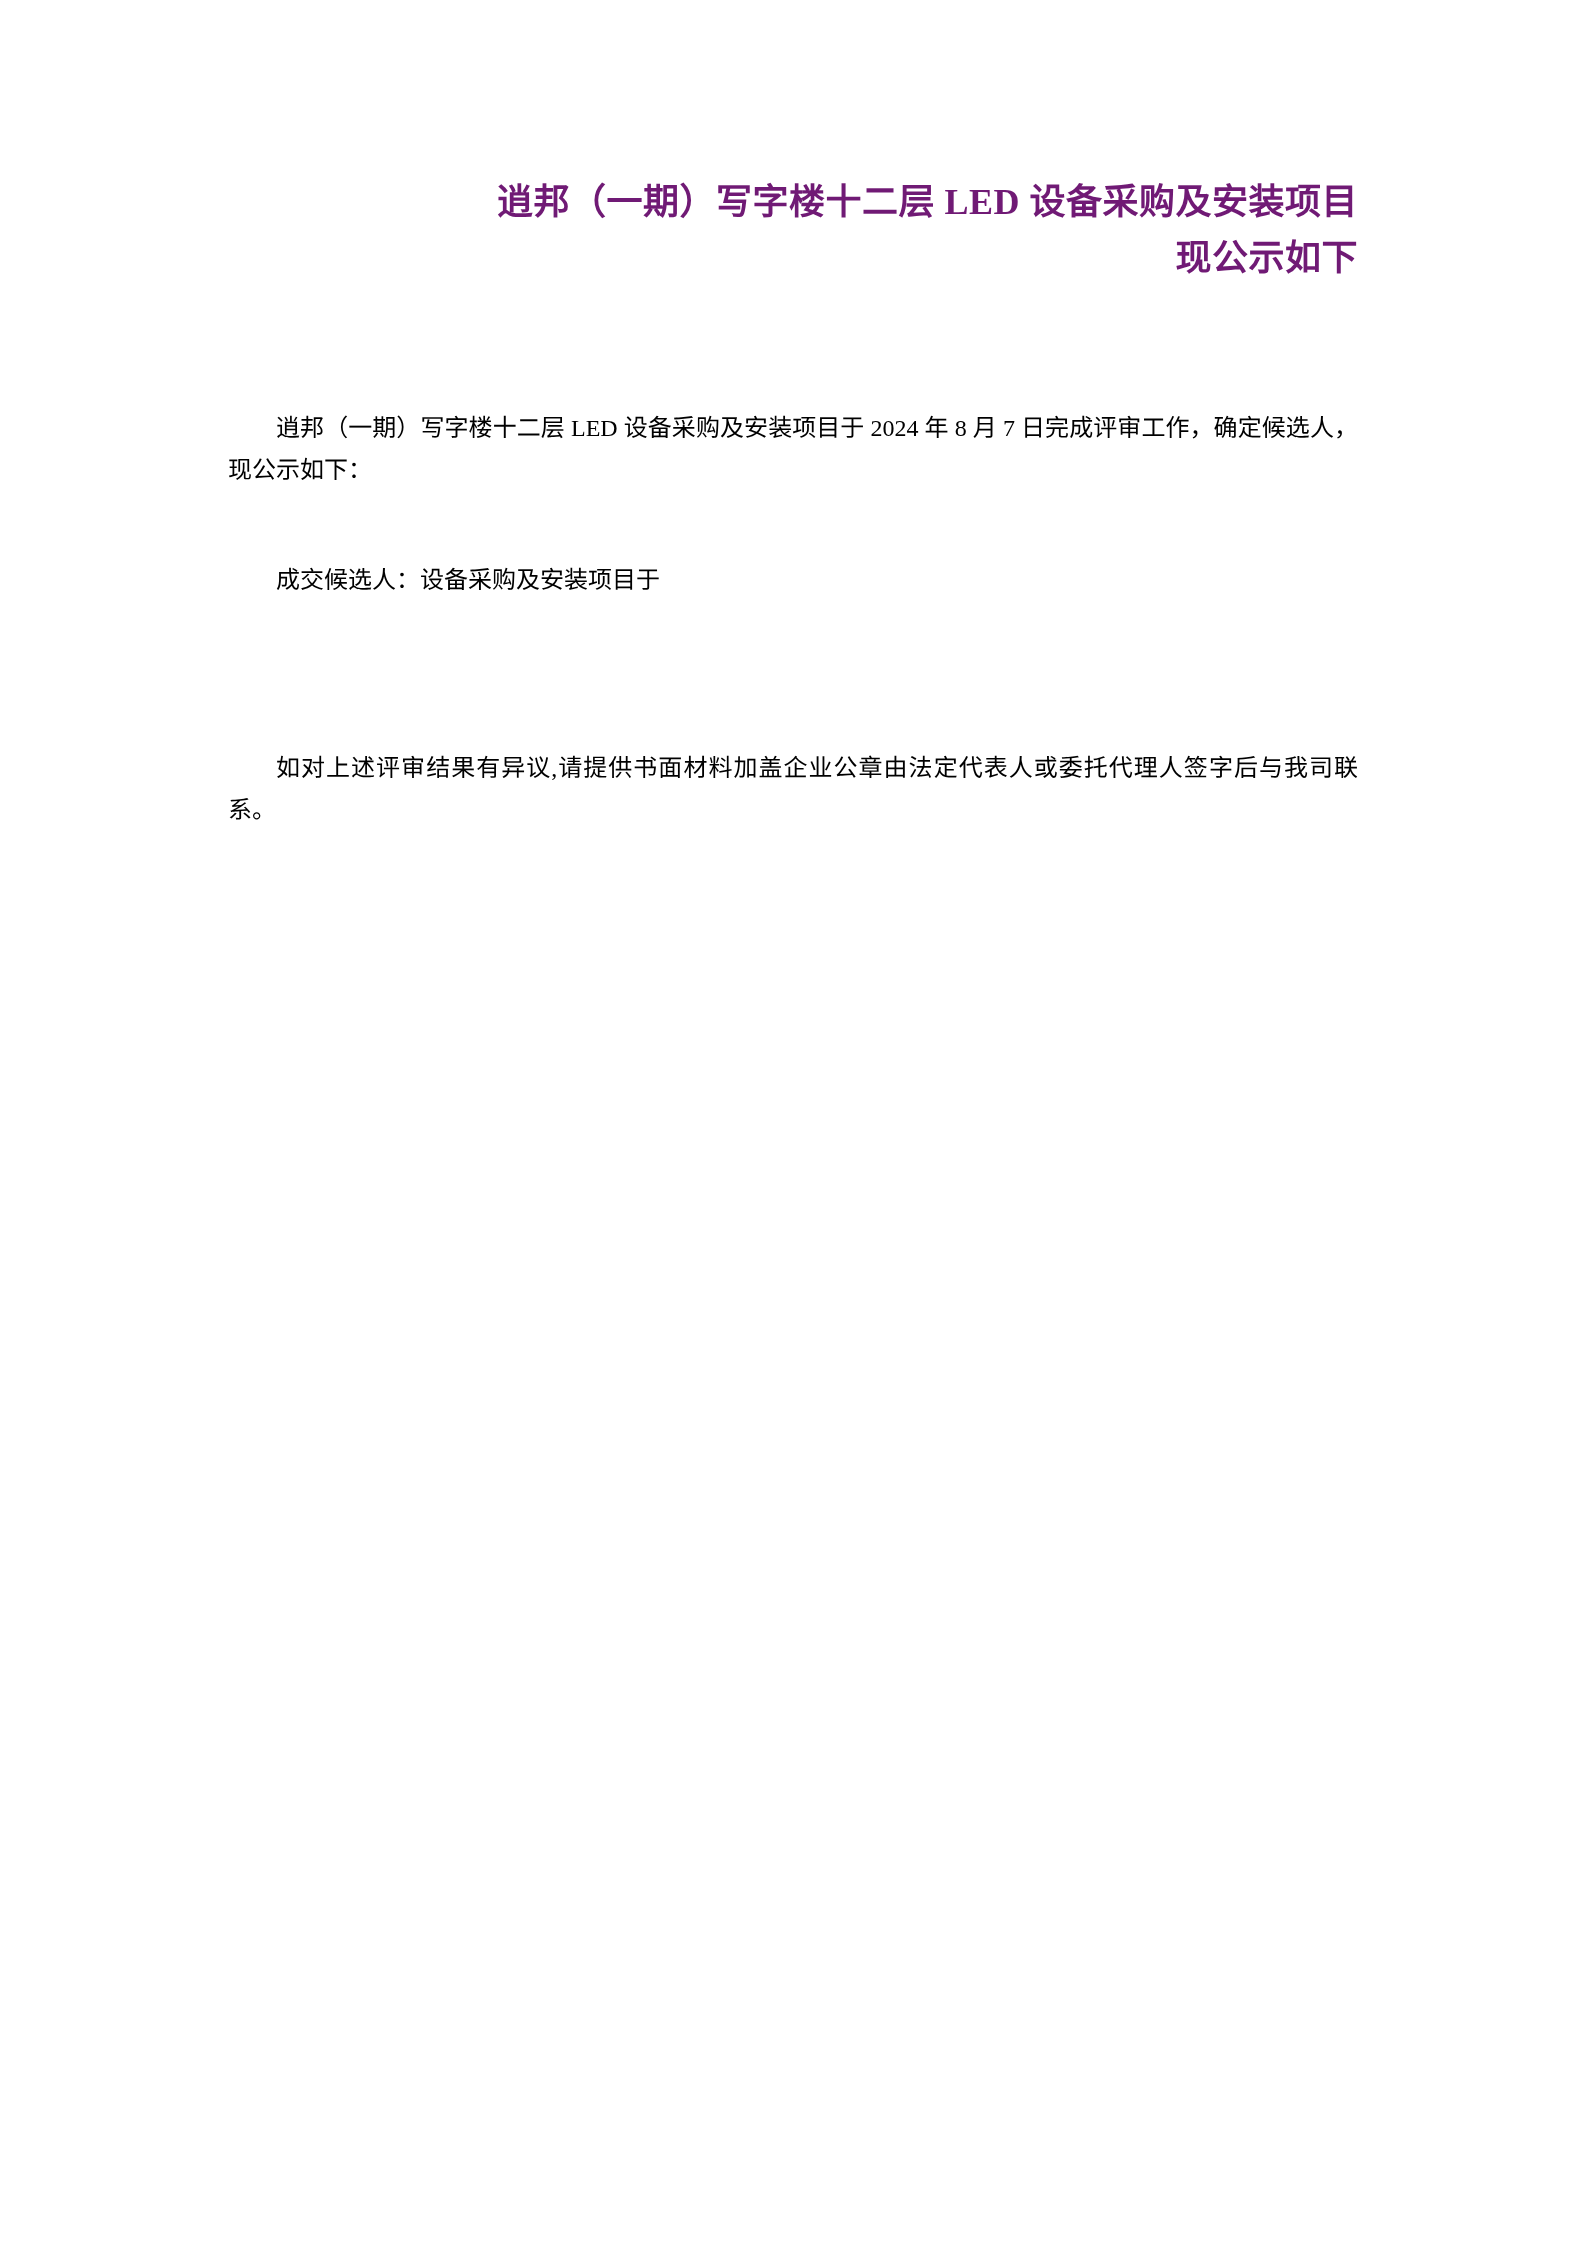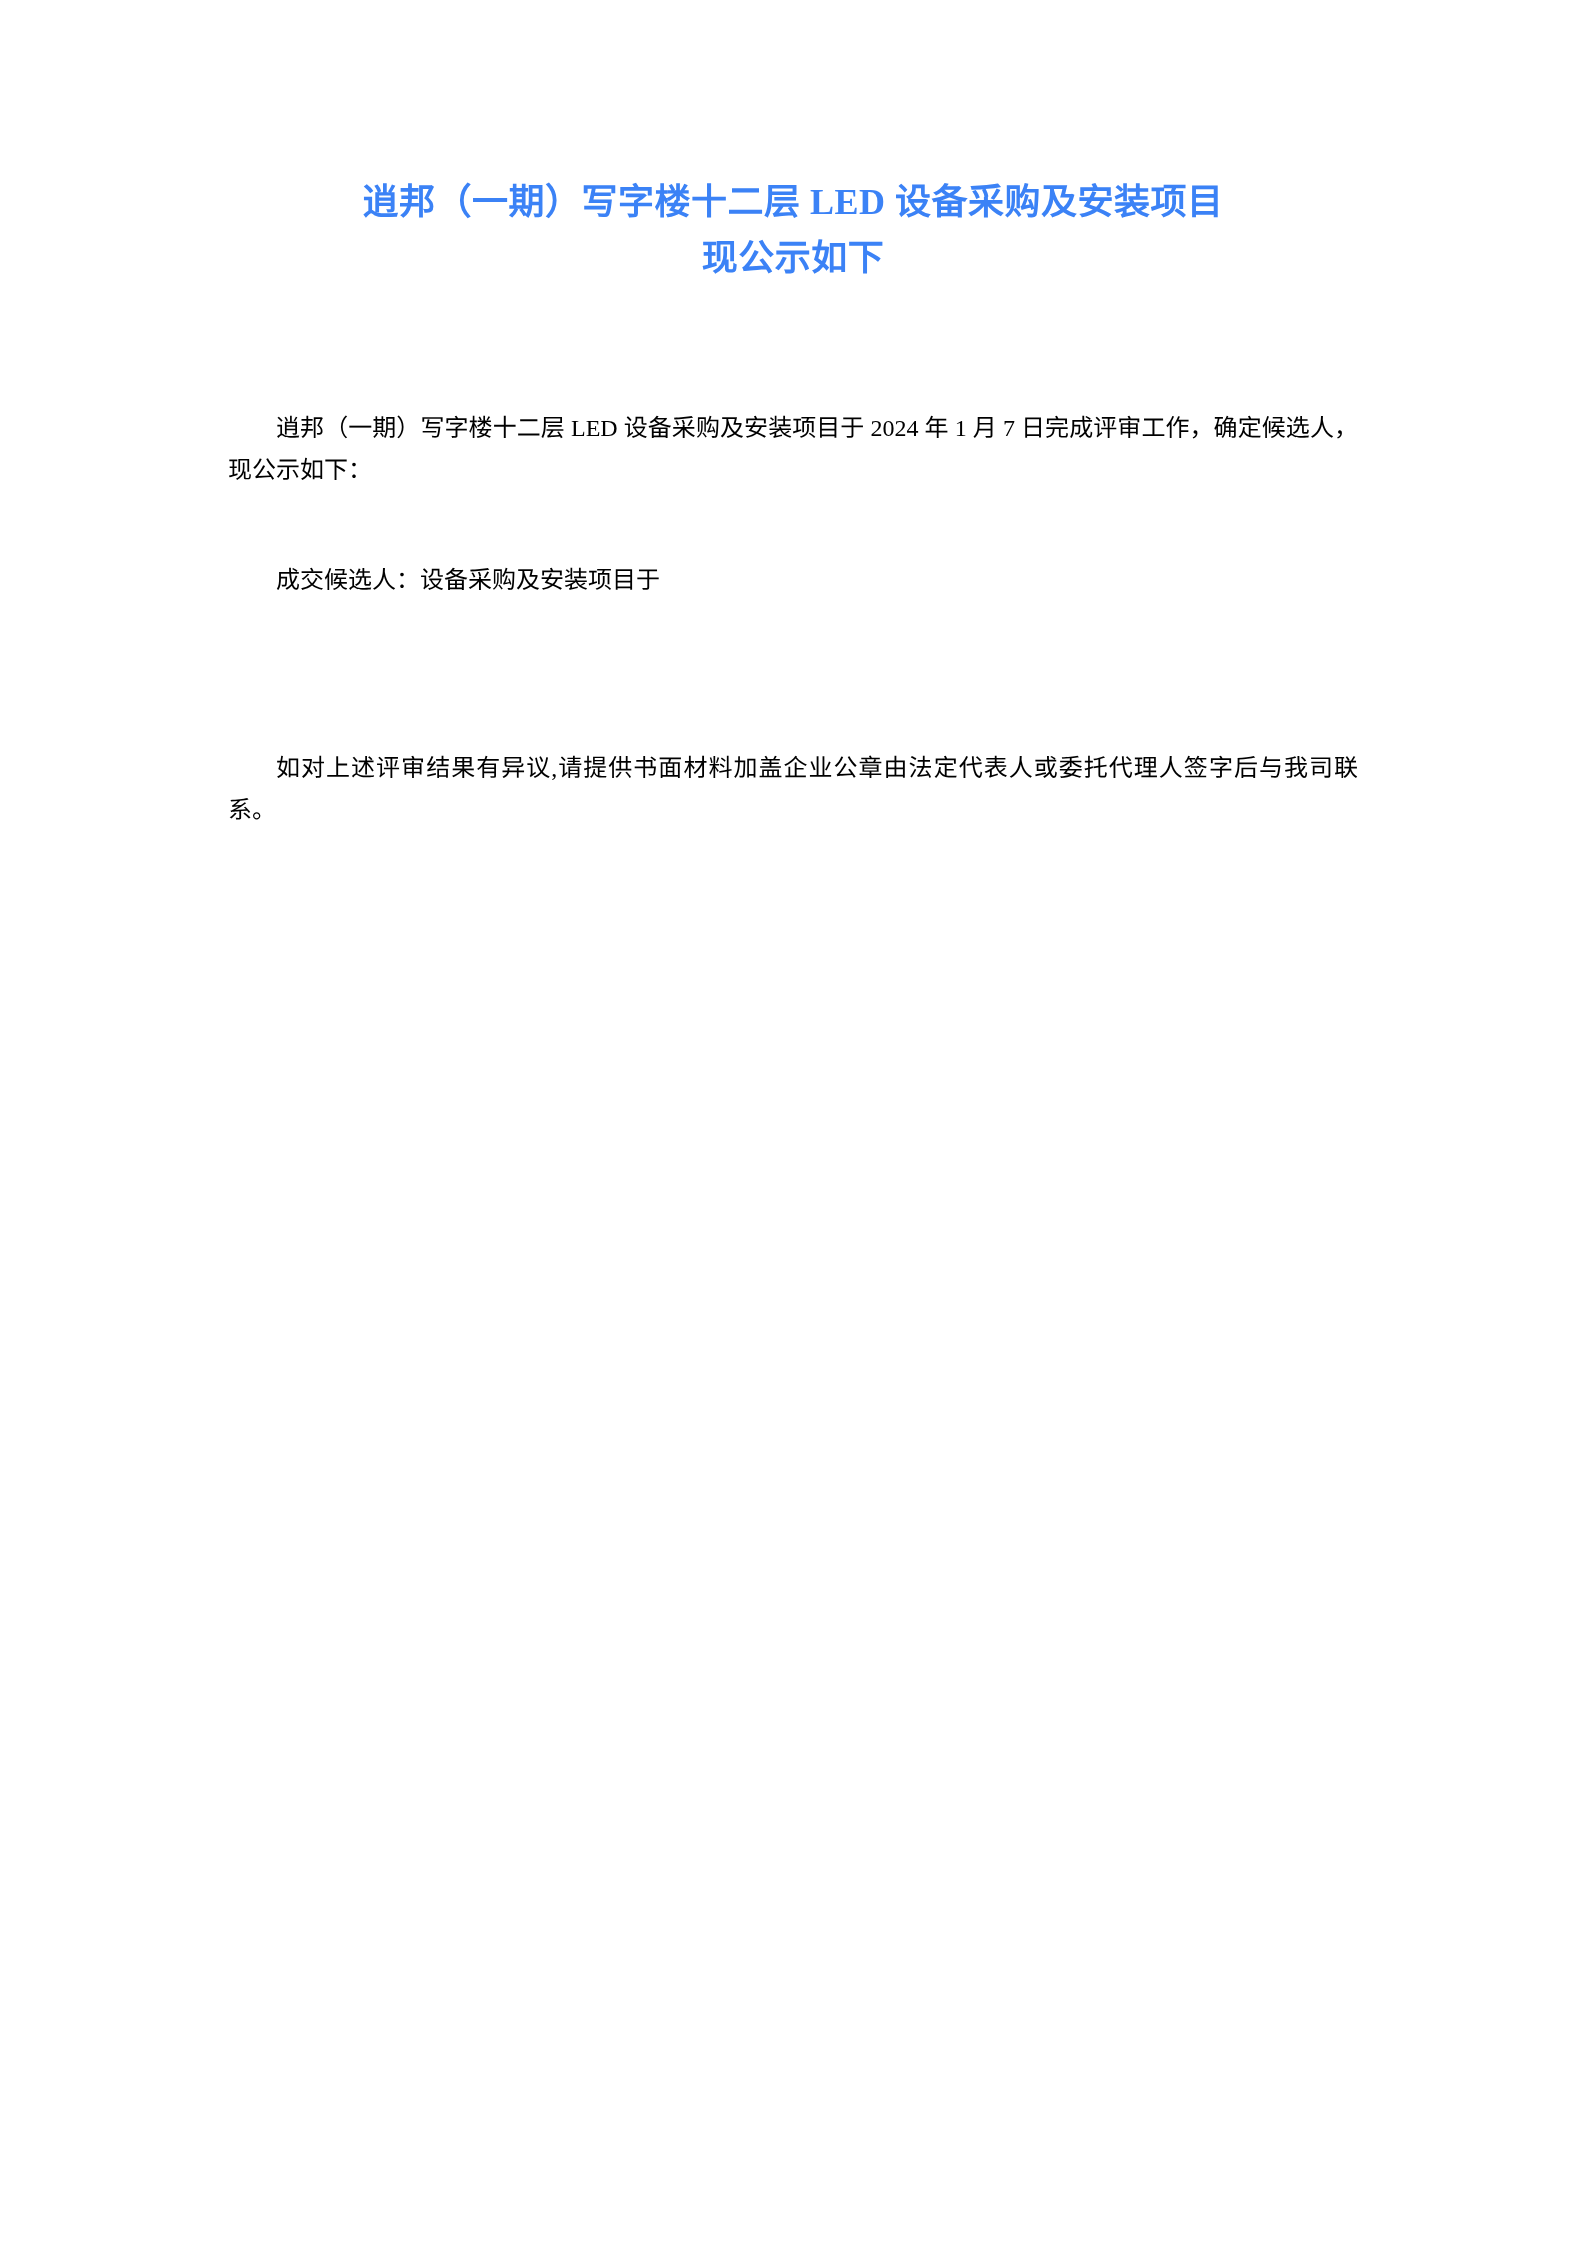--- a/index.html
+++ b/index.html
@@ -30,21 +30,22 @@
   }
   .title-block {
     margin-top: 175px;
     text-align: center;
   }
   .title-line {
     font-size: 36px;
     font-weight: 700;
     letter-spacing: 0.5px;
     line-height: 1.55;
-    color: #3b82f6;
+    color: #701a75;
+    text-align: right;
   }
   .body-block {
     margin-top: 120px;
   }
   p.para {
     font-size: 24px;
     line-height: 1.75;
     margin: 0;
     text-align: justify;
     text-justify: inter-ideograph;
@@ -71,21 +72,21 @@
 <div class="page">
   <div class="content">
 
     <div class="title-block">
       <div class="title-line">逍邦（一期）写字楼十二层 LED 设备采购及安装项目</div>
       <div class="title-line">现公示如下</div>
     </div>
 
     <div class="body-block">
 
-      <p class="para indent">逍邦（一期）写字楼十二层 LED 设备采购及安装项目于 2024 年 1 月 7 日完成评审工作，确定候选人，现公示如下：</p>
+      <p class="para indent">逍邦（一期）写字楼十二层 LED 设备采购及安装项目于 2024 年 8 月 7 日完成评审工作，确定候选人，现公示如下：</p>
 
       <div class="gap-lg"></div>
 
       <p class="para indent">成交候选人：设备采购及安装项目于</p>
 
       <div class="gap-md"></div>
 
 
       <div class="gap-xl"></div>
 

